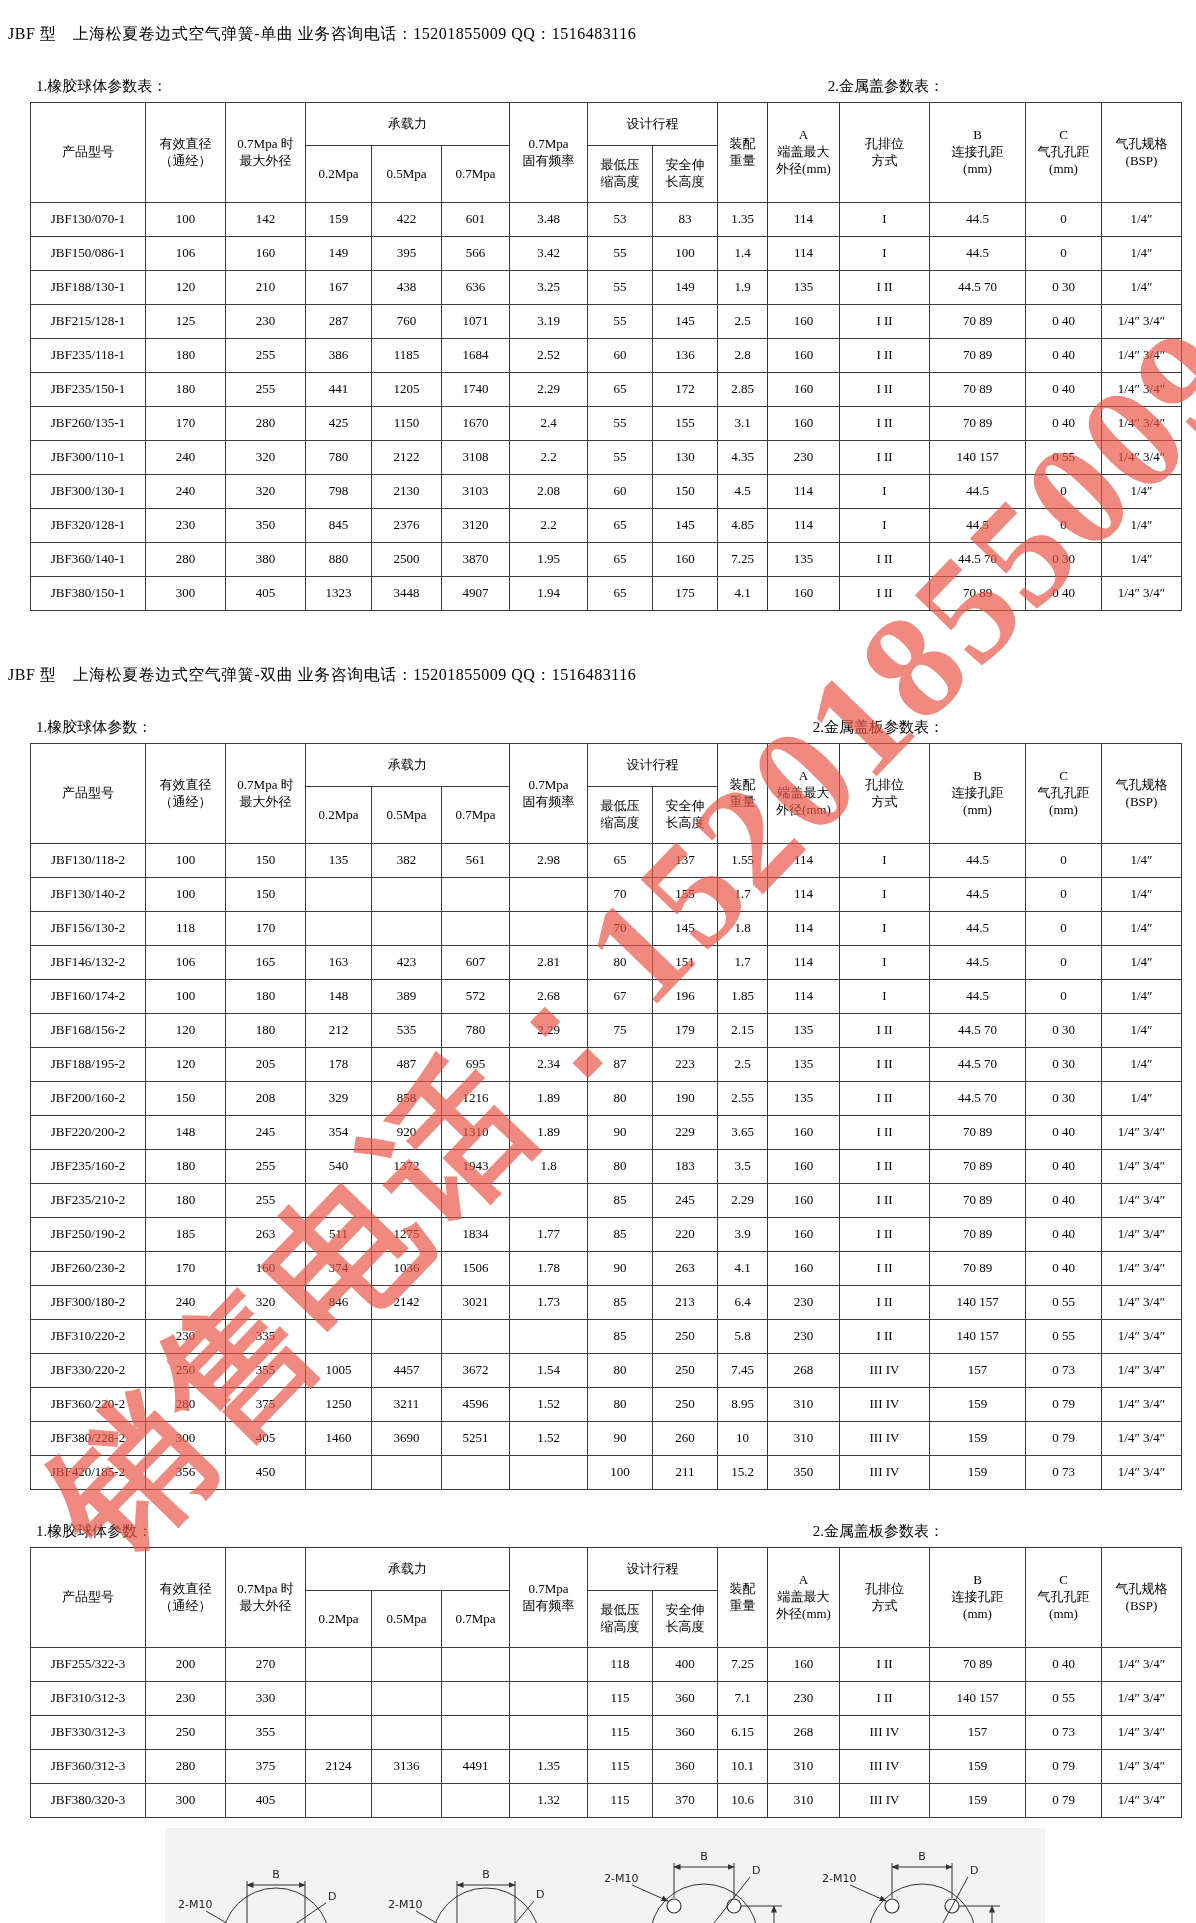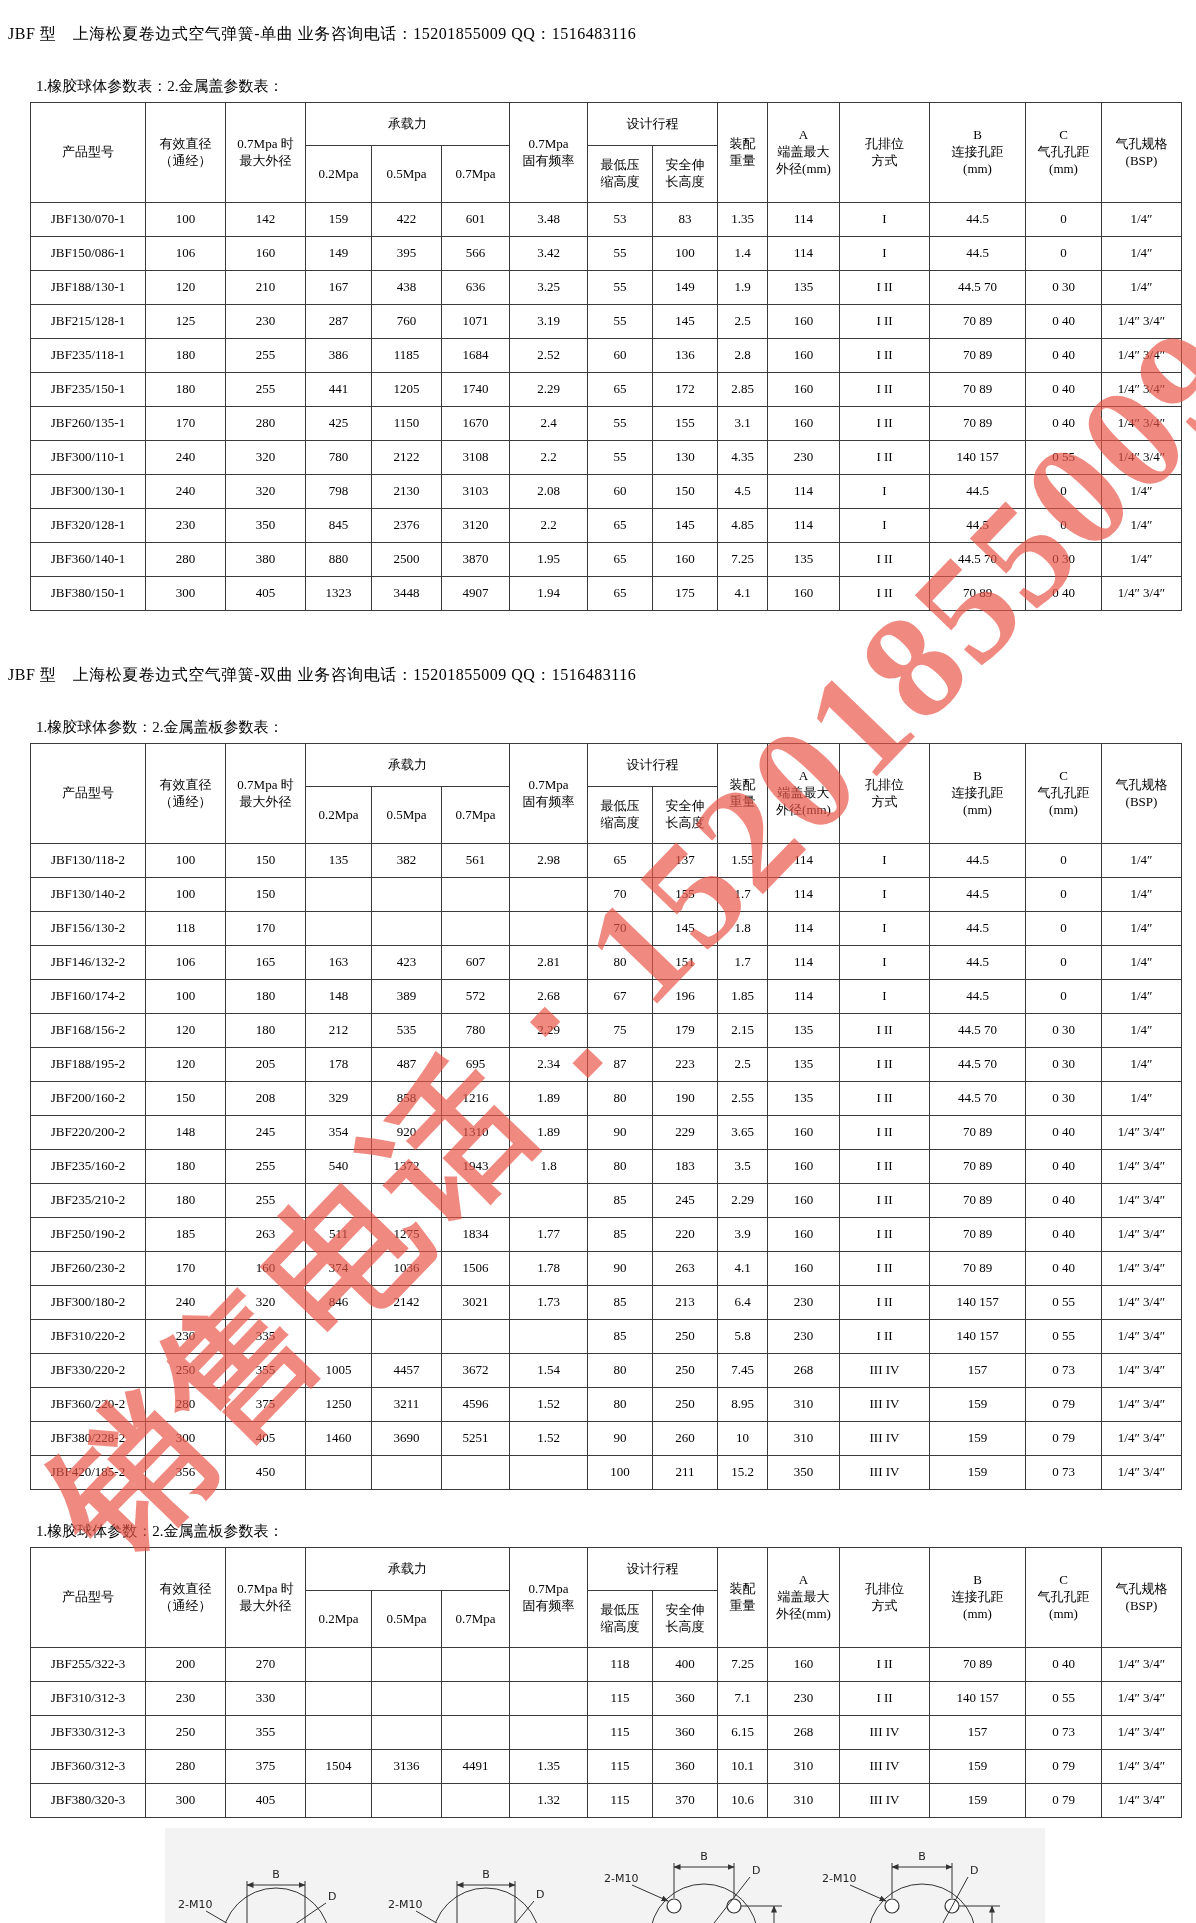--- a/index.html
+++ b/index.html
@@ -1,19 +1,19 @@
 <!DOCTYPE html>
 <html><head>
 <meta charset="utf-8">
 <style>
   html,body{margin:0;padding:0;background:#fff;}
   body{width:1196px;font-family:"Liberation Serif","DejaVu Serif",serif;color:#000;}
   .page{position:relative;width:1196px;min-height:1923px;overflow:hidden;background:#fff;}
   .sec-title{font-size:16px;padding:24px 0 0 8px;letter-spacing:0.5px;}
-  .labels-row{display:flex;justify-content:flex-start;font-size:15px;margin:32px 0 6px 0;padding:0 252px 0 36px;}
+  .labels-row{display:flex;justify-content:space-between;font-size:15px;margin:32px 0 6px 0;padding:0 252px 0 36px;}
   table.spec{border-collapse:collapse;margin-left:30px;table-layout:fixed;}
   table.spec th,table.spec td{border:1px solid #3a3a3a;text-align:center;vertical-align:middle;
     font-weight:normal;font-size:13px;padding:1px 2px;line-height:1.3;overflow:hidden;}
   table.spec thead tr.r1 th{height:40px;}
   table.spec thead tr.r2 th{height:54px;}
   table.spec tbody td{height:31px;}
   .diagrams{margin:10px 0 14px 165px;width:880px;background:#f3f3f3;display:flex;
     justify-content:space-around;align-items:flex-end;padding:12px 8px 4px 8px;box-sizing:border-box;}
   .diagrams svg{display:block;}
   .diagrams text{font-size:11px;fill:#222;font-family:"DejaVu Sans","Liberation Sans",sans-serif;}
@@ -758,21 +758,21 @@
             <td>268</td>
             <td>III  IV</td>
             <td>157</td>
             <td>0  73</td>
             <td>1/4″  3/4″</td>
           </tr>
           <tr>
             <td>JBF360/312-3</td>
             <td>280</td>
             <td>375</td>
-            <td>1504</td>
+            <td>2124</td>
             <td>3136</td>
             <td>4491</td>
             <td>1.35</td>
             <td>115</td>
             <td>360</td>
             <td>10.1</td>
             <td>310</td>
             <td>III  IV</td>
             <td>159</td>
             <td>0  79</td>

